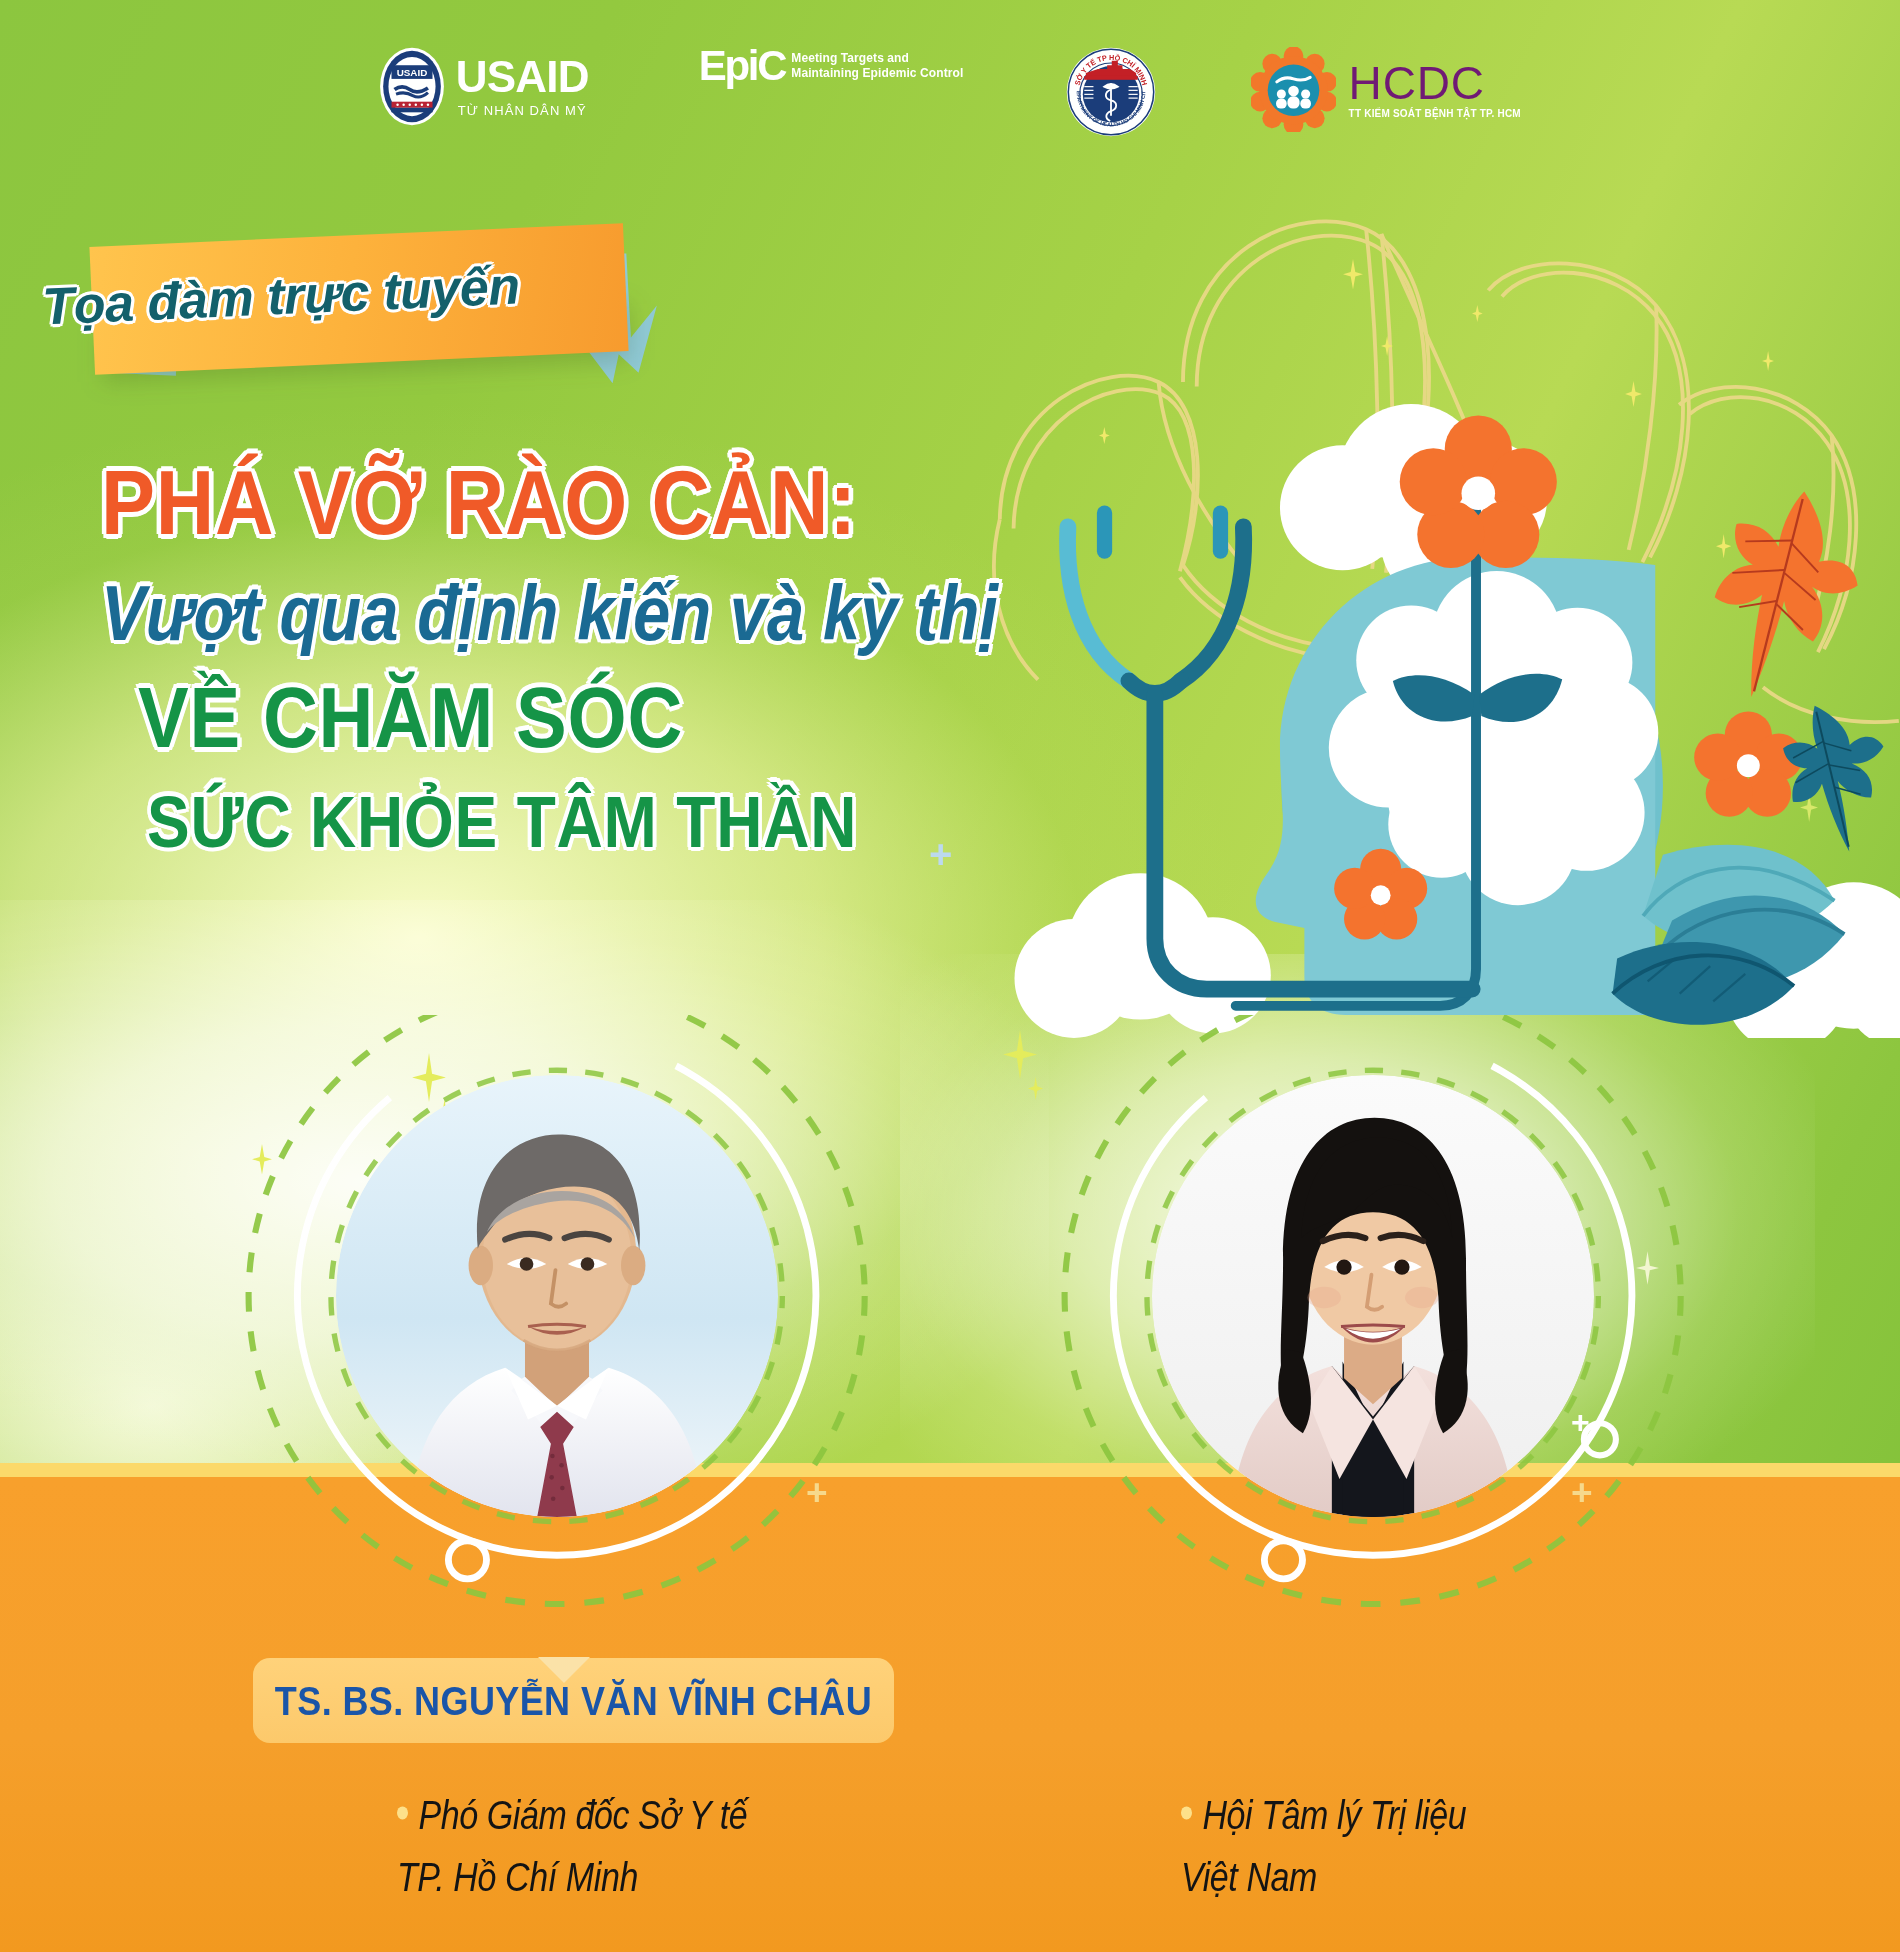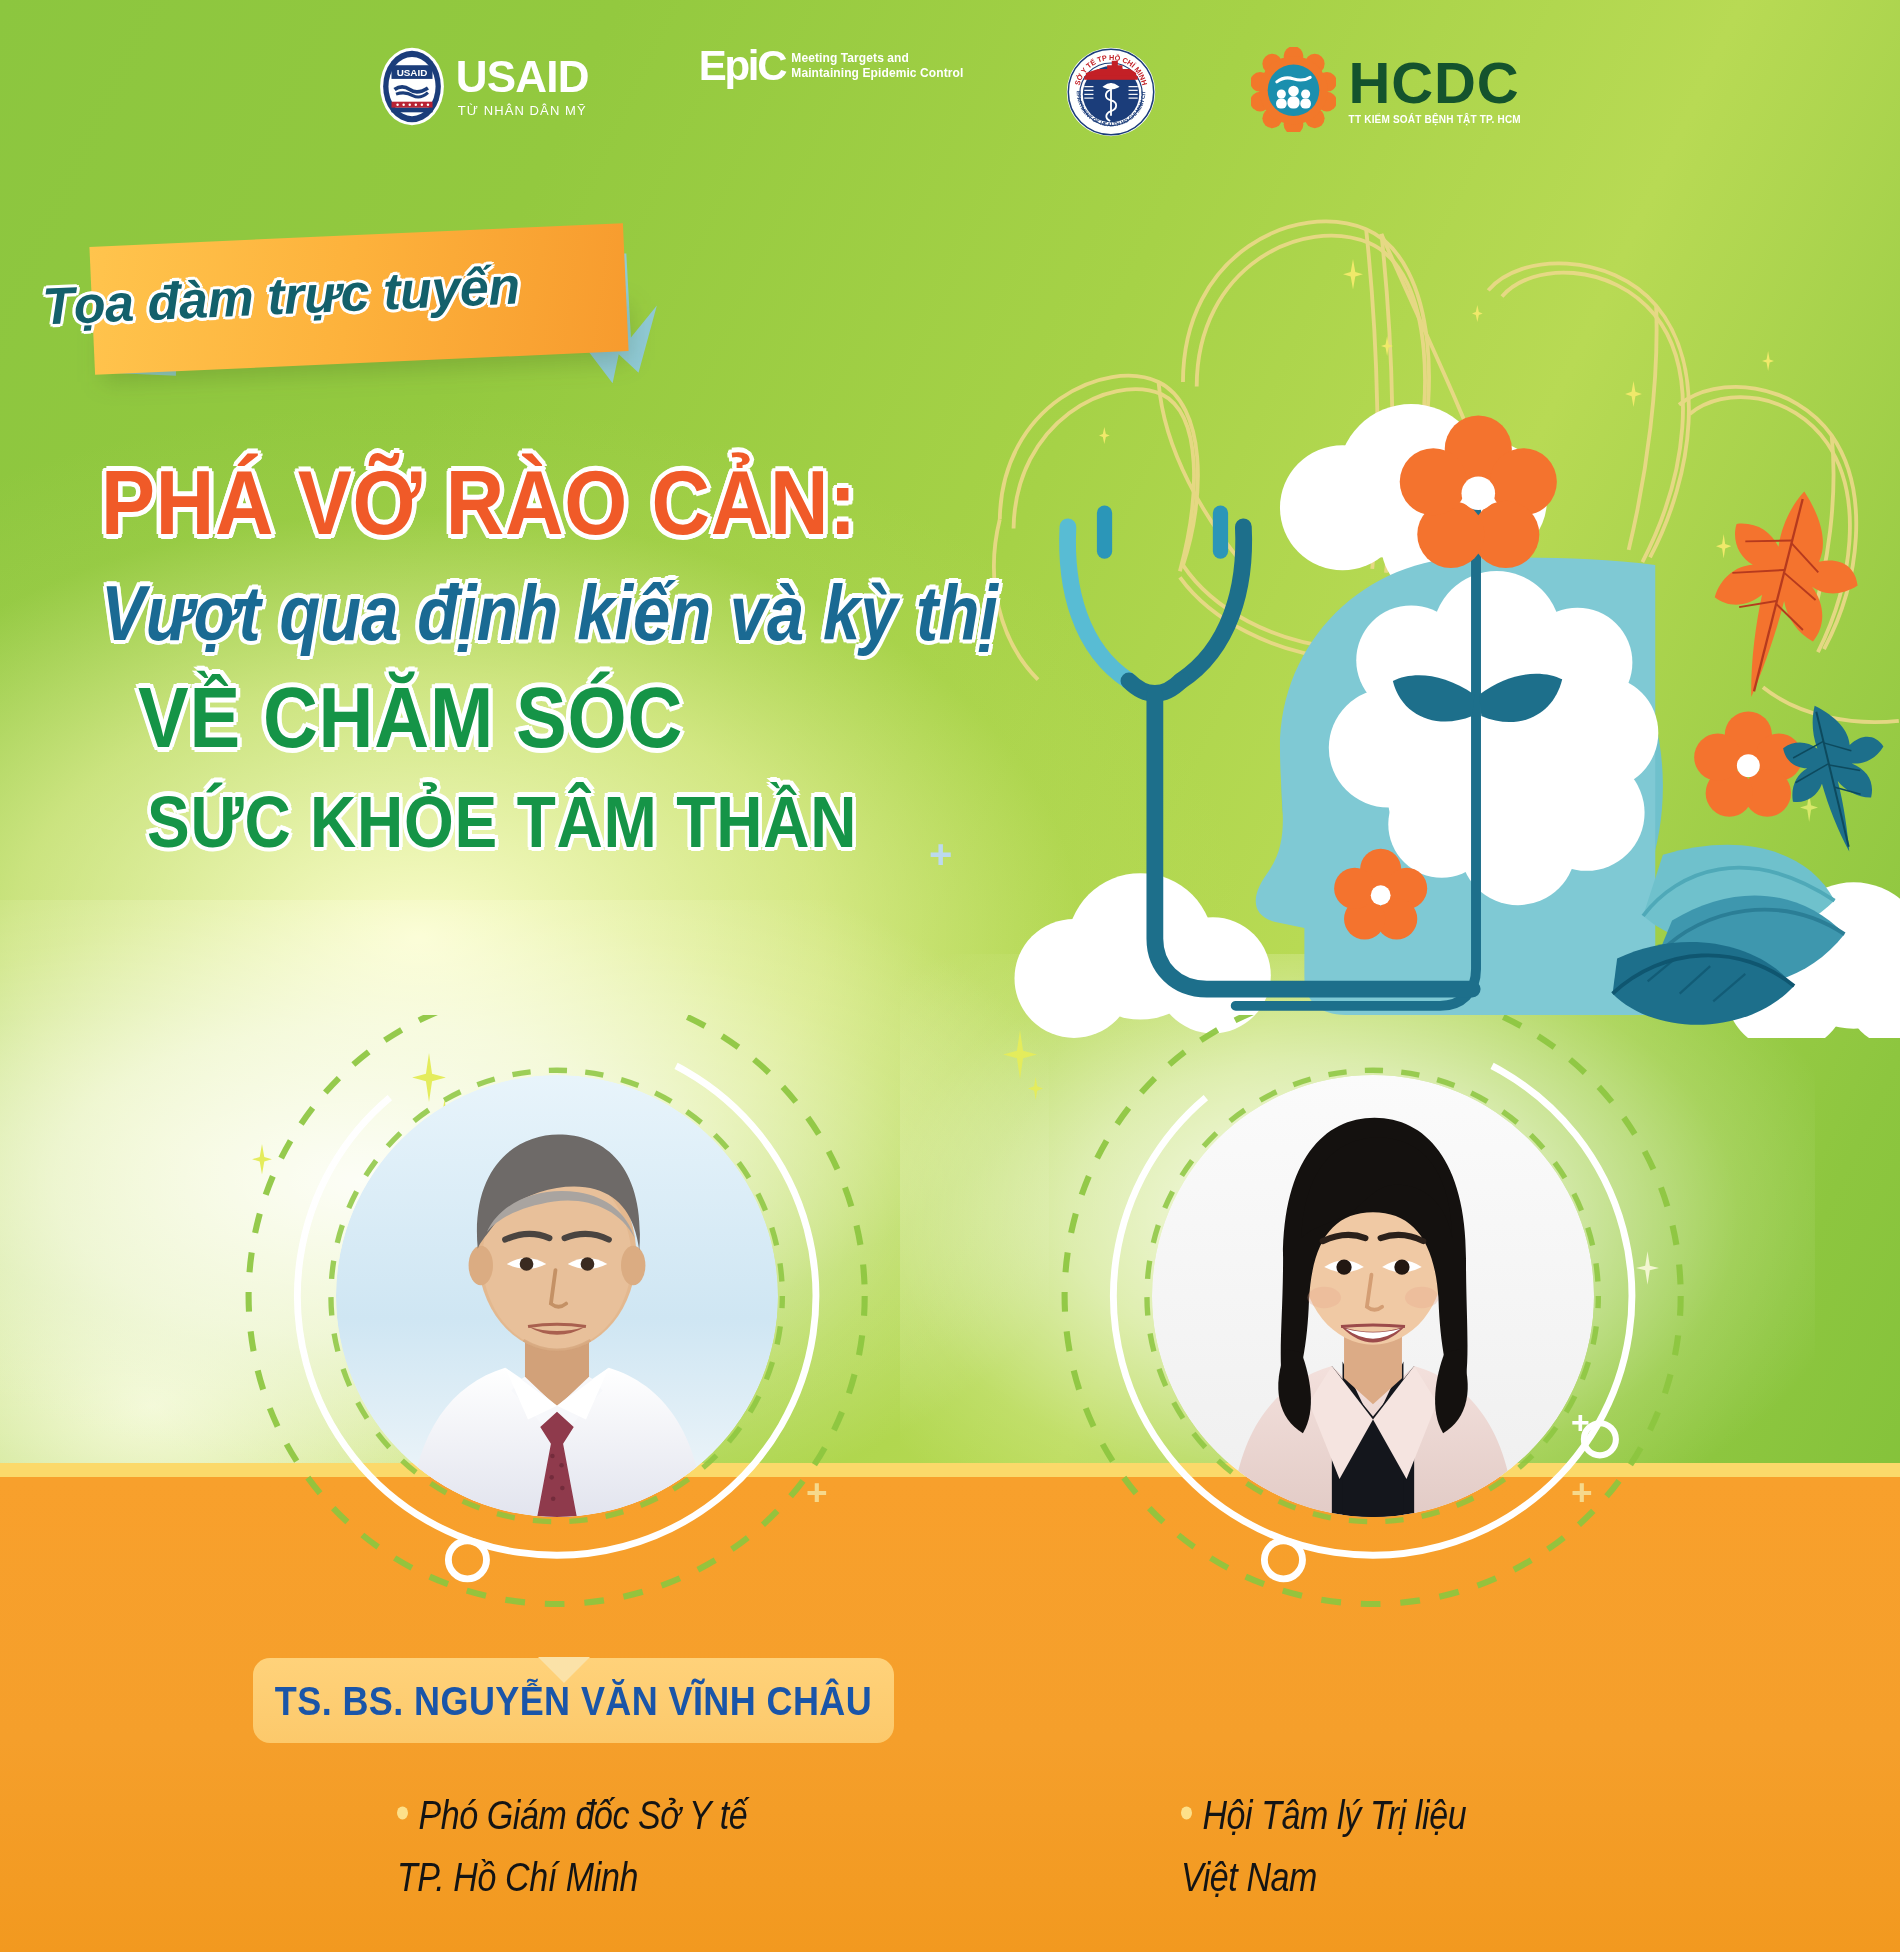--- a/index.html
+++ b/index.html
@@ -79,21 +79,21 @@
     font-family:"Liberation Sans", sans-serif;
     font-size:12px; font-weight:bold; color:#ffffff; line-height:1.25; letter-spacing:0.1px;
   }
 
   .logo-doh { margin-right:84px; }
 
   .logo-hcdc { display:flex; align-items:center; gap:12.2px; }
   .hcdc-txt { display:flex; flex-direction:column; }
   .hcdc-word {
     font-family:"Liberation Sans", sans-serif;
-    font-weight:bold; font-size:58px; color:#14532d; letter-spacing:0.8px; line-height:1;
+    font-weight:normal; font-size:46px; color:#701a75; letter-spacing:0.8px; line-height:1;
   }
   .hcdc-sub {
     font-family:"Liberation Sans", sans-serif;
     font-size:10px; font-weight:bold; color:#ffffff; letter-spacing:0.2px; margin-top:2.3px;
   }
 
   
   .ribbon-wrap { position:absolute; left:92px; top:223px; width:687px; height:160px; }
   .ribbon-shadow {
     position:absolute; left:10.7px; top:92px; width:526px; height:56px;

